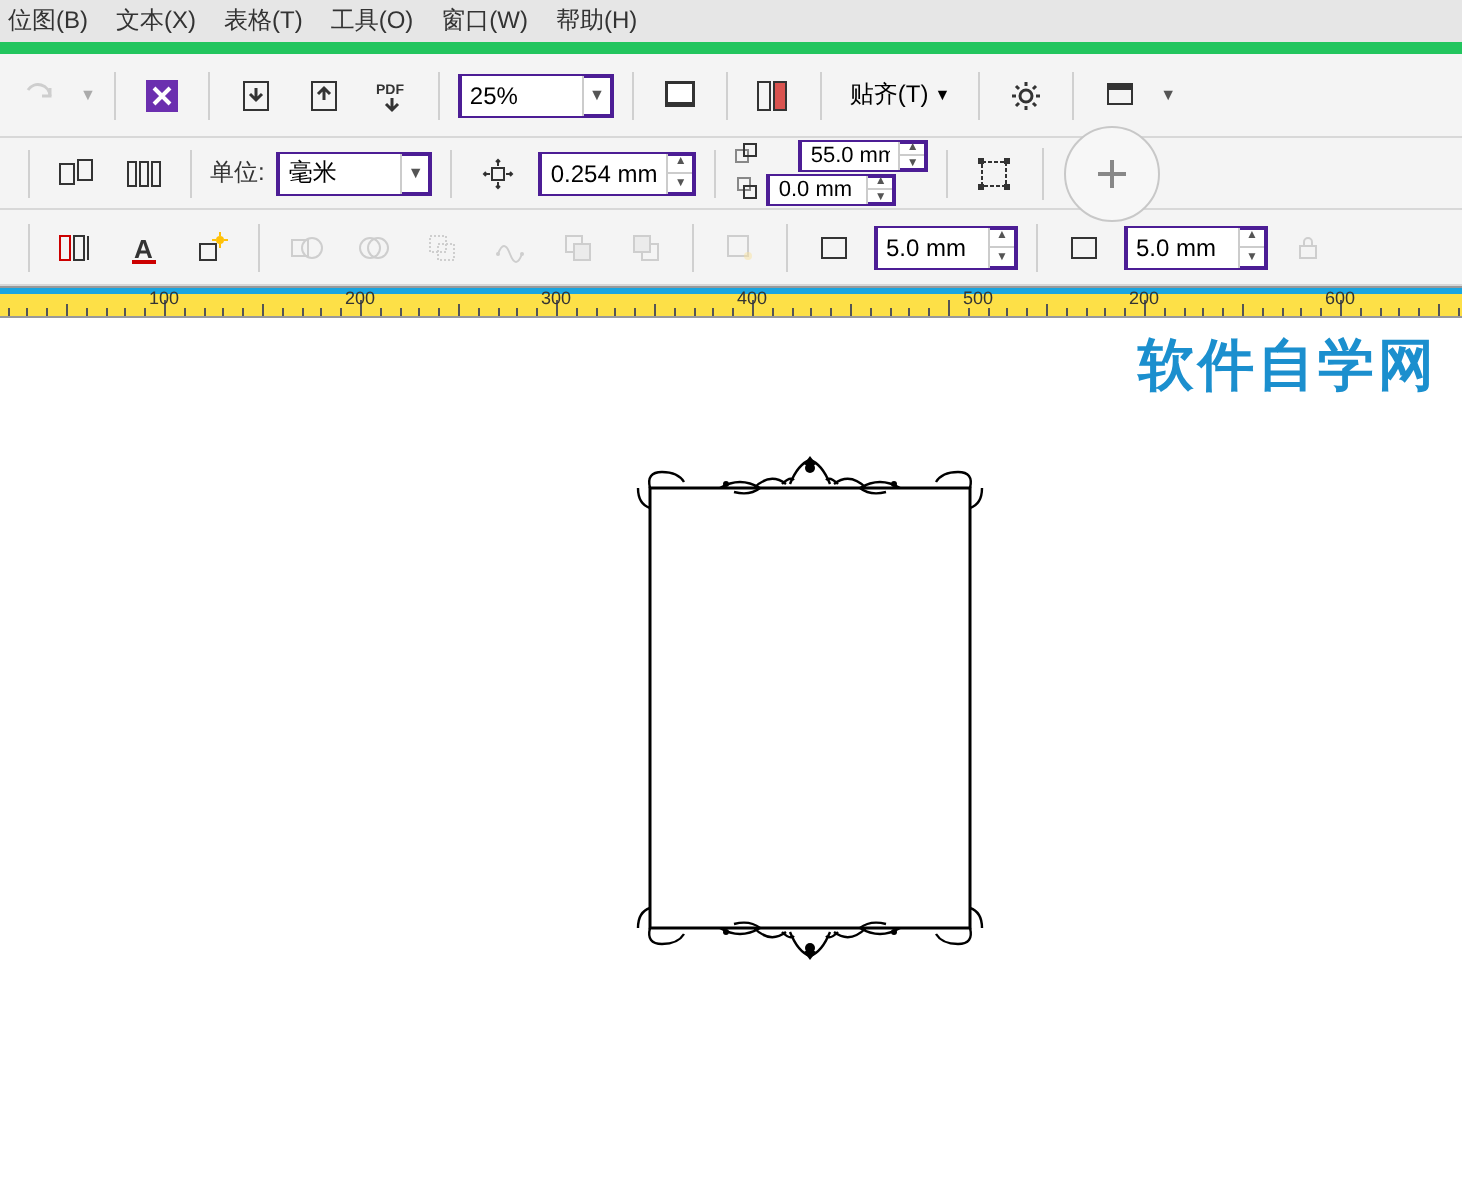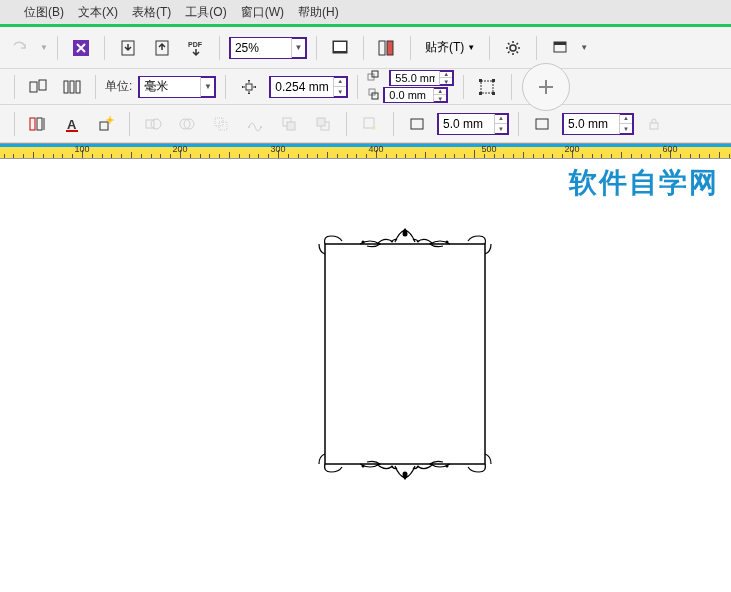--- a/index.html
+++ b/index.html
@@ -1,18 +1,18 @@
 <!DOCTYPE html>
 <html><head>
 <meta charset="utf-8">
 <style>
 * { margin: 0; padding: 0; box-sizing: border-box; font-family: "Microsoft YaHei", Arial, sans-serif; }
 body { width: 731px; height: 592px; background: #fff; overflow: hidden; position: relative; }
 
-.menubar { background: #e6e6e6; height: 27px; display: flex; align-items: center; padding-left: 24px; gap: 14px; border-bottom: 3px solid #22c55e; }
+.menubar { background: #e6e6e6; height: 27px; display: flex; align-items: center; padding-left: 4px; gap: 14px; border-bottom: 6px solid #22c55e; }
 .menubar .menu-item { font-size: 12px; color: #333; cursor: default; }
 
 .toolbar { background: #f4f4f4; border-bottom: 1px solid #d8d8d8; display: flex; align-items: center; padding: 4px 6px; gap: 6px; }
 .toolbar.row1 { height: 42px; }
 .toolbar.row2 { height: 36px; }
 .toolbar.row3 { height: 38px; }
 
 .sep { width: 1px; height: 24px; background: #d0d0d0; margin: 0 3px; }
 .sep-lg { width: 1px; height: 26px; background: #d0d0d0; margin: 0 4px; }
 
@@ -172,21 +172,21 @@
   </span>
   <div class="combo">
     <input type="text" style="width: 62px;" value="0.254 mm">
     <div class="spin">
         <span class="up">▲</span>
         <span class="down">▼</span>
       </div>
   </div>
   <span class="sep"></span>
   <div class="paired-inputs">
-    <div style="display:flex;align-items:flex-start;gap:8px;">
+    <div style="display:flex;align-items:center;gap:18px;">
       <svg width="14" height="14" viewBox="0 0 14 14">
           <rect x="1" y="4" width="6" height="6" stroke="#888" fill="none"></rect>
           <rect x="5" y="1" width="6" height="6" stroke="#333" fill="none"></rect>
         </svg>
       <div class="combo">
           <input type="text" value="55.0 mm" style="">
           <div class="spin">
             <span class="up">▲</span>
             <span class="down">▼</span>
           </div>

